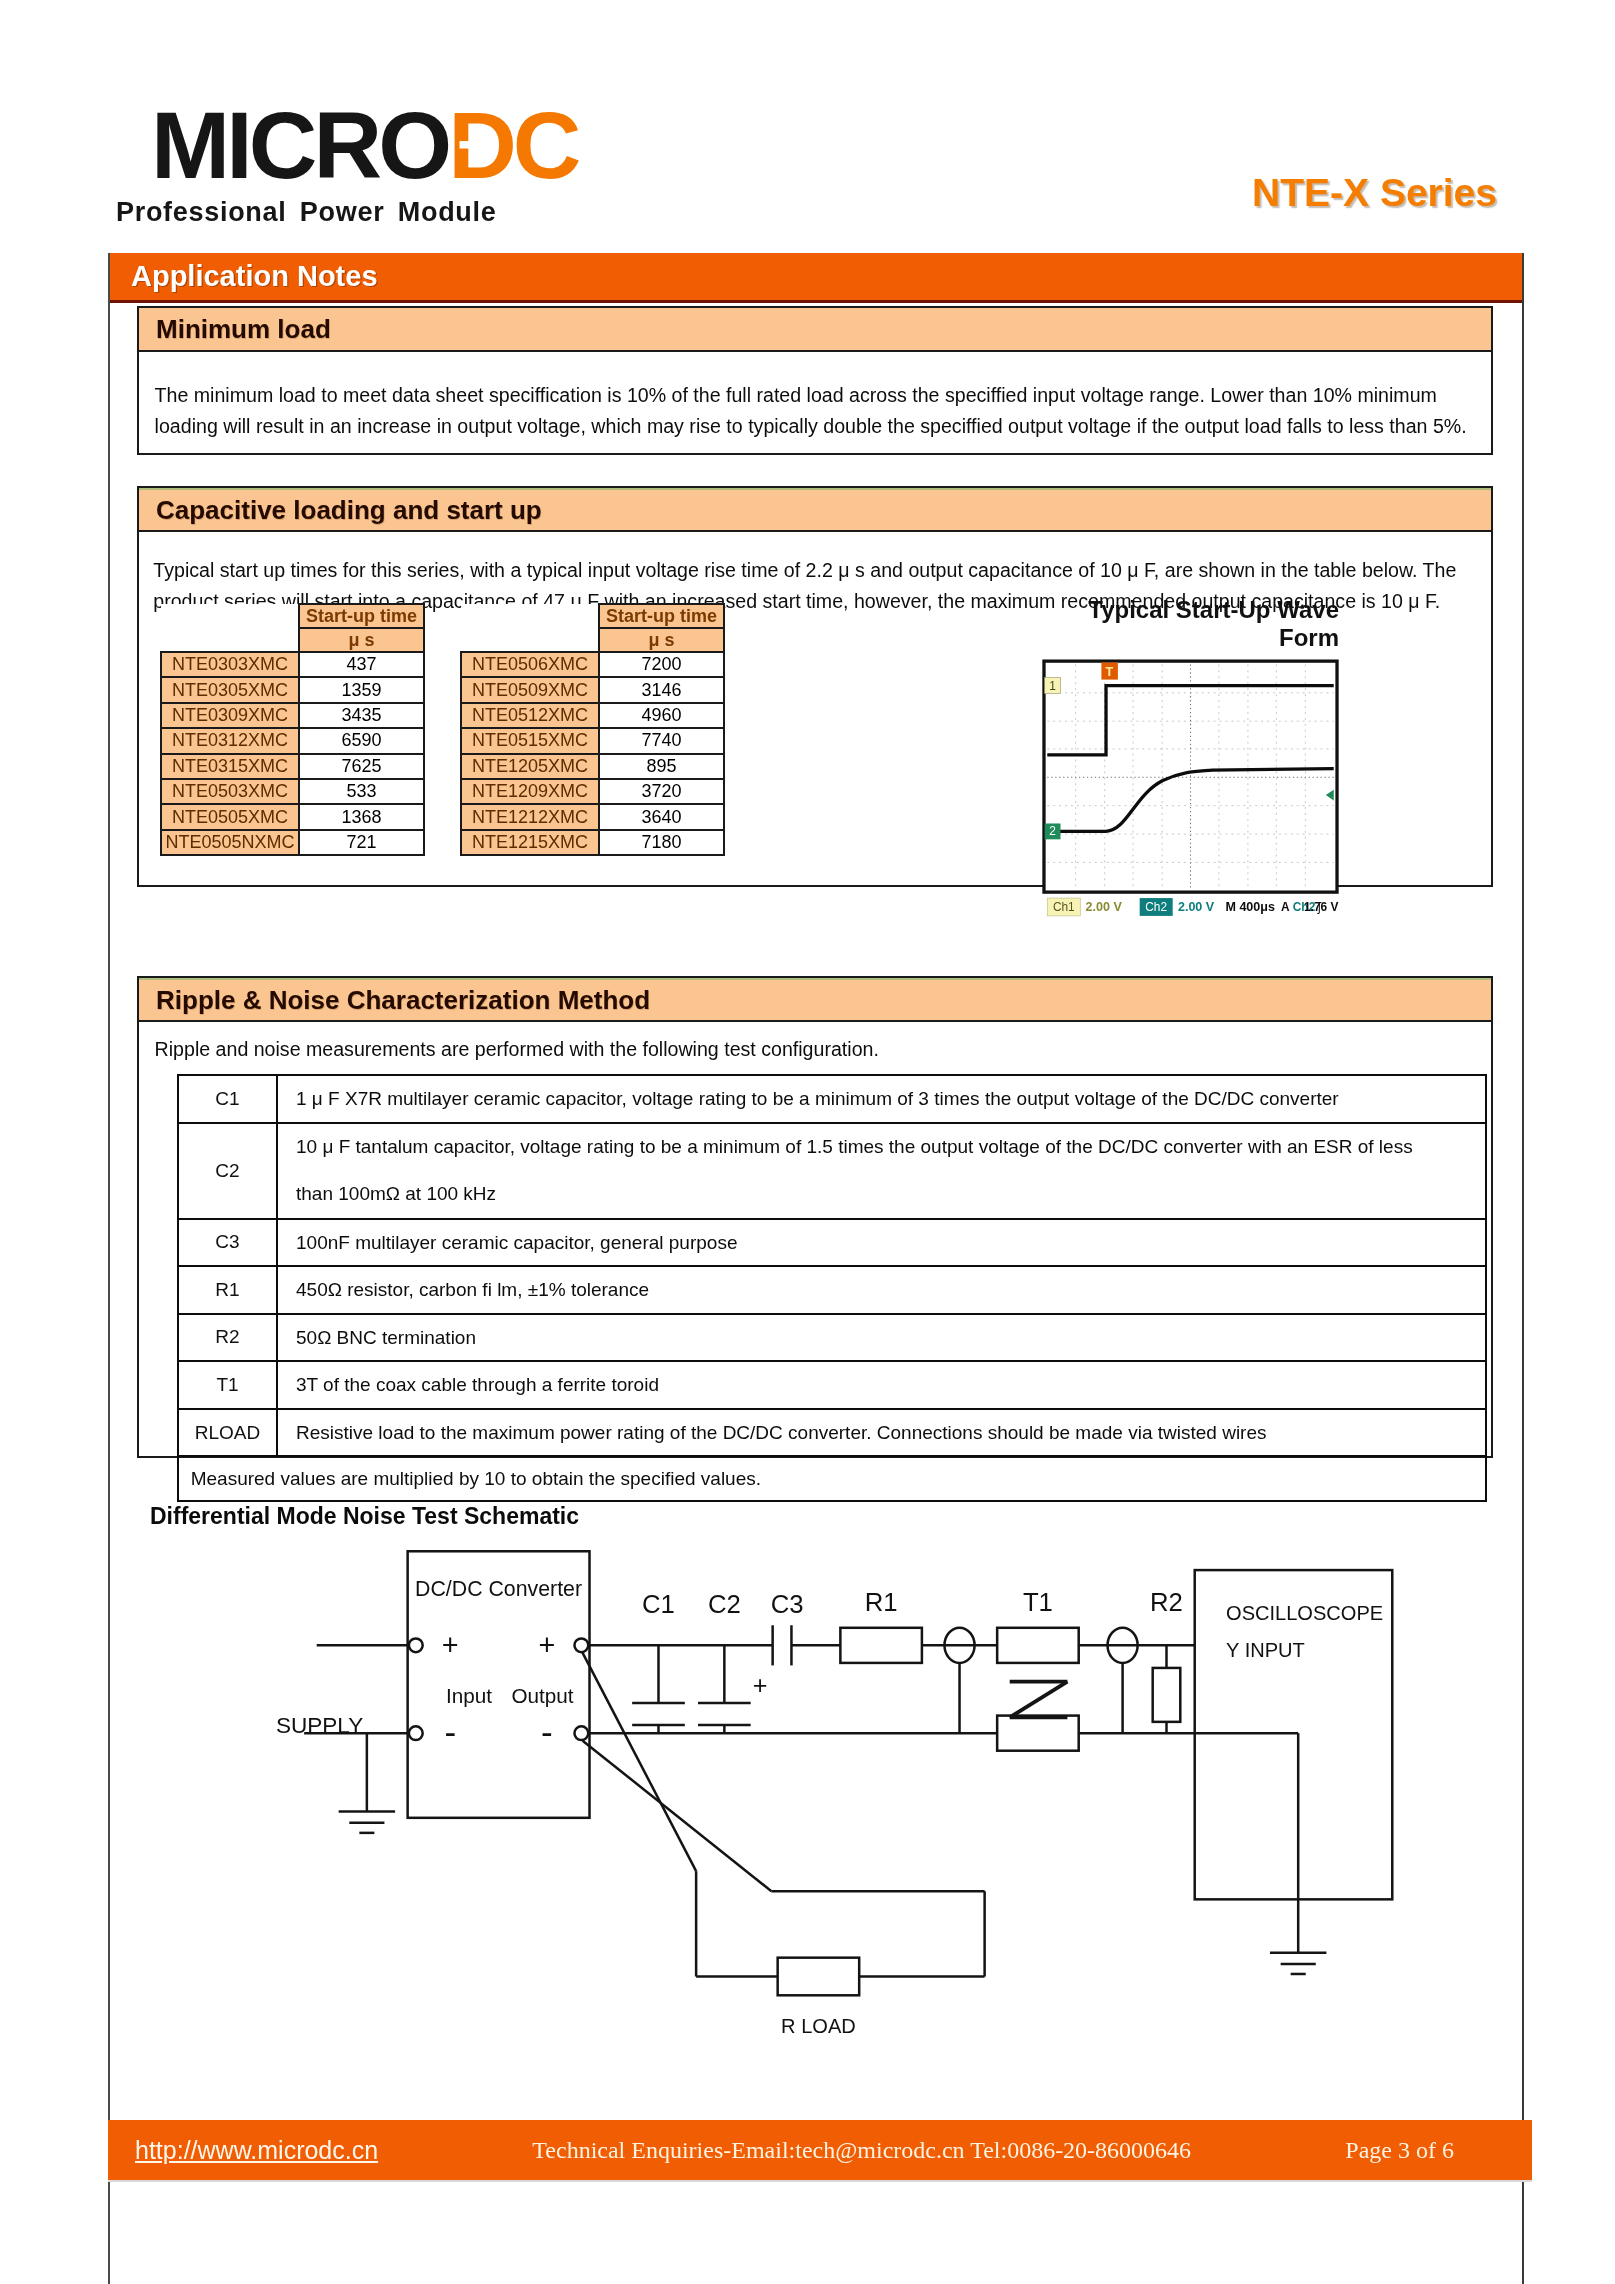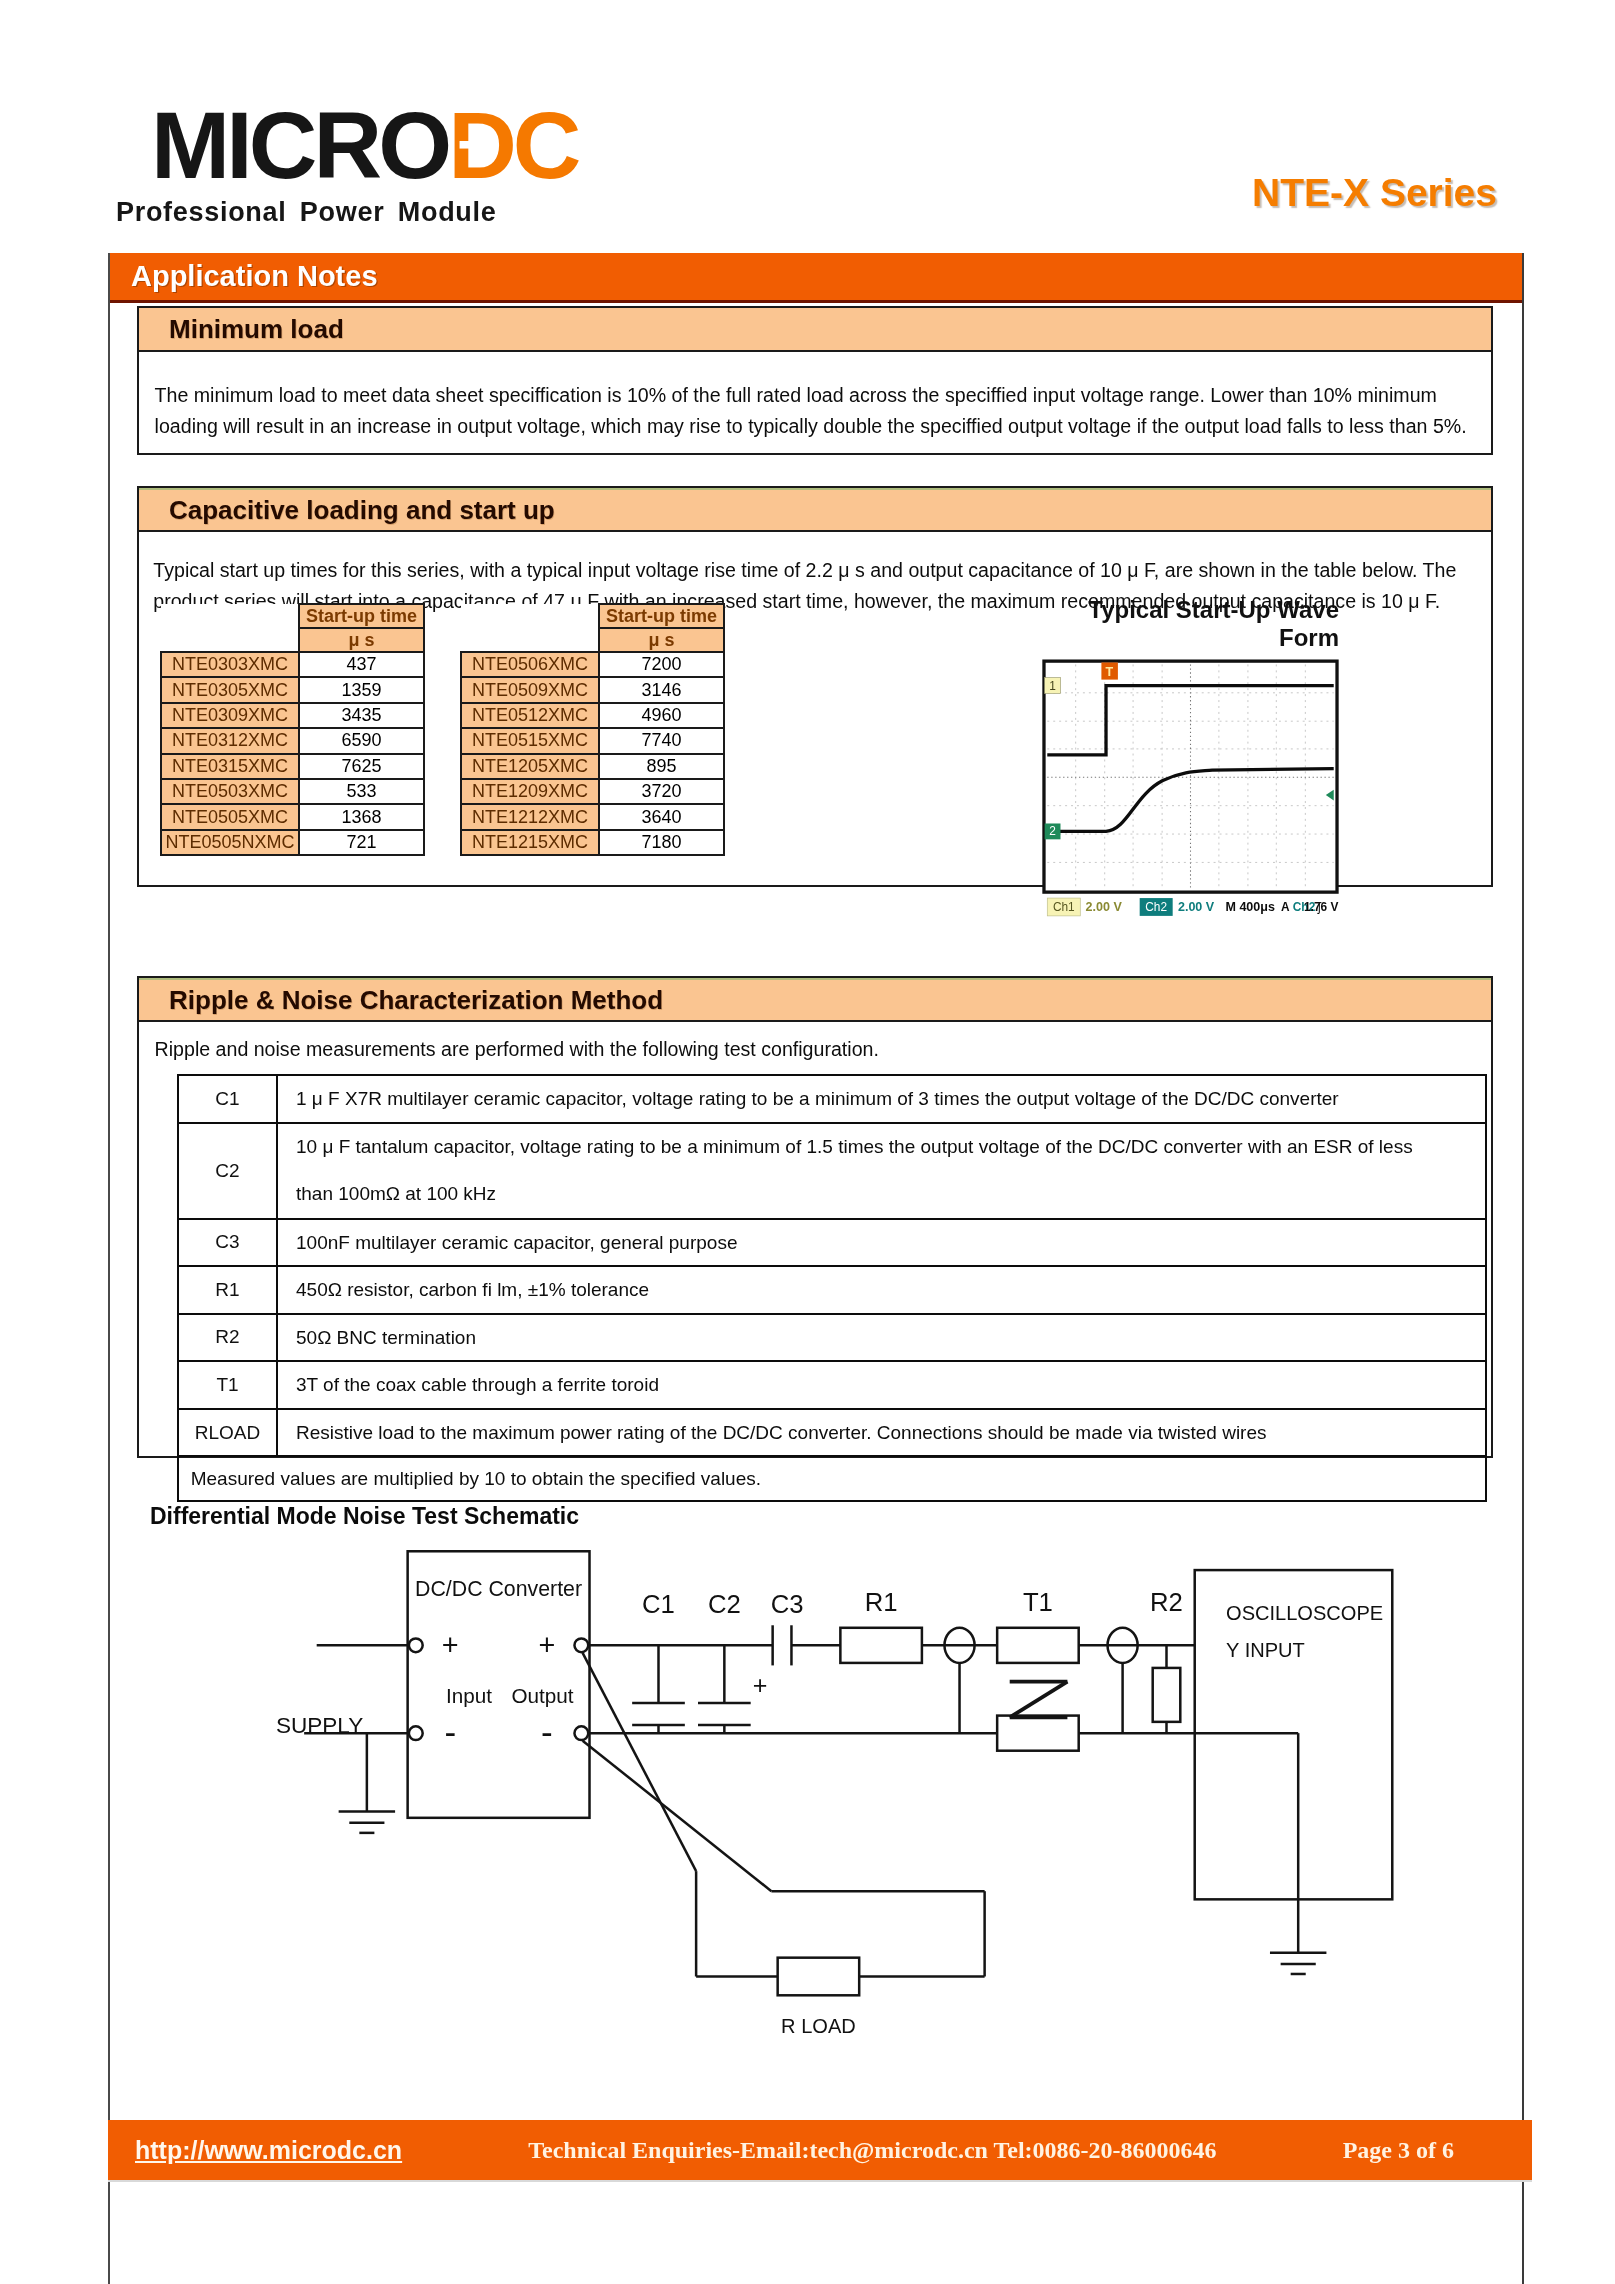--- a/index.html
+++ b/index.html
@@ -17,21 +17,21 @@
   .logo-c { color:#f57900; }
   .tagline { margin-top:3.9px; font-size:27px; font-weight:bold; color:#161616; letter-spacing:0.7px; word-spacing:5.2px; }
   .series-title { position:absolute; right:119px; top:171px; font-size:39px; font-weight:bold; color:#f57d00; text-shadow:2px 2px 1.3px rgba(60,30,0,0.30); }
 
   
   .container { position:absolute; left:108px; top:253px; width:1416px; height:2260px; background:#ffffff; border-left:2px solid #4a4a4a; border-right:2px solid #3a3a3a; border-bottom:2px solid #2a2a2a; }
   .banner { position:absolute; left:0; top:0; width:100%; height:50px; background:#f15d02; border-bottom:3.9px solid #6f1400; display:flex; align-items:center; padding-left:21px; }
   .banner span { color:#ffffff; font-size:29px; font-weight:bold; text-shadow:1.3px 1.3px 0 rgba(110,45,0,0.5); }
 
   .note-box { position:absolute; left:27px; right:29px; border:2px solid #1a1a1a; background:#fff; }
-  .sec-header { background:#fac591; border-top:2px solid #aebc7c; border-bottom:2px solid #1a1a1a; height:44px; display:flex; align-items:center; padding-left:30px; }
+  .sec-header { background:#fac591; border-top:2px solid #aebc7c; border-bottom:2px solid #1a1a1a; height:44px; display:flex; align-items:center; padding-left:17px; }
   .sec-header span { font-size:26px; font-weight:bold; color:#240a00; text-shadow:0.7px 0.7px 0 rgba(120,60,0,0.25); }
   .sec-body { position:relative; font-size:19.6px; color:#0d0d0d;margin-top:16px; }
 
   .min-load { top:53px; height:149px; }
   .min-load .sec-body { padding:11.7px 15.6px; line-height:1.62; }
 
   
   .capacitive { top:233px; height:401px; }
   .cap-intro { position:absolute; top:6.5px; left:14.3px; right:11.7px; line-height:1.6; }
   .startup-table { position:absolute; top:55px; border-collapse:collapse; font-size:18px; }
@@ -55,21 +55,21 @@
   .ripple-table tr.tall td { height:96px; }
   .ripple-table tr.std td { height:43px; }
   .ripple-table td.noteCell { padding:10.4px 6.5px 10.4px 11.7px; }
   .desc2 { margin-top:19.6px; }
 
   
   .schematic-title { position:absolute; left:40px; top:1250px; font-size:23px; font-weight:bold; color:#0b0b0b; }
   .schematic-svg { position:absolute; left:147px; top:1292px; width:1242px; height:508px; }
 
   
-  .page-footer { position:absolute; left:108px; top:2120px; width:1424px; height:62px; background:#f15d02; display:flex; align-items:center; padding:0 78px 0 27px; justify-content:space-between; border-bottom:2.6px solid #d9d9d9;font-weight:bold; }
+  .page-footer { position:absolute; left:108px; top:2120px; width:1424px; height:62px; background:#f15d02; display:flex; align-items:center; padding:0 78px 0 27px; justify-content:space-between; border-bottom:2.6px solid #d9d9d9; }
   .footer-url { color:#fff7ec; font-size:25px; text-decoration:underline; font-family:"Liberation Sans", sans-serif; }
   .footer-contact { color:#fff3e2; font-size:24px; font-family:"Liberation Serif", serif; }
   .footer-page { color:#fff3e2; font-size:24px; font-family:"Liberation Serif", serif; }
 
   svg text { font-family:"Liberation Sans", sans-serif; }
 </style>
 </head>
 <body>
 
 <div class="page">

